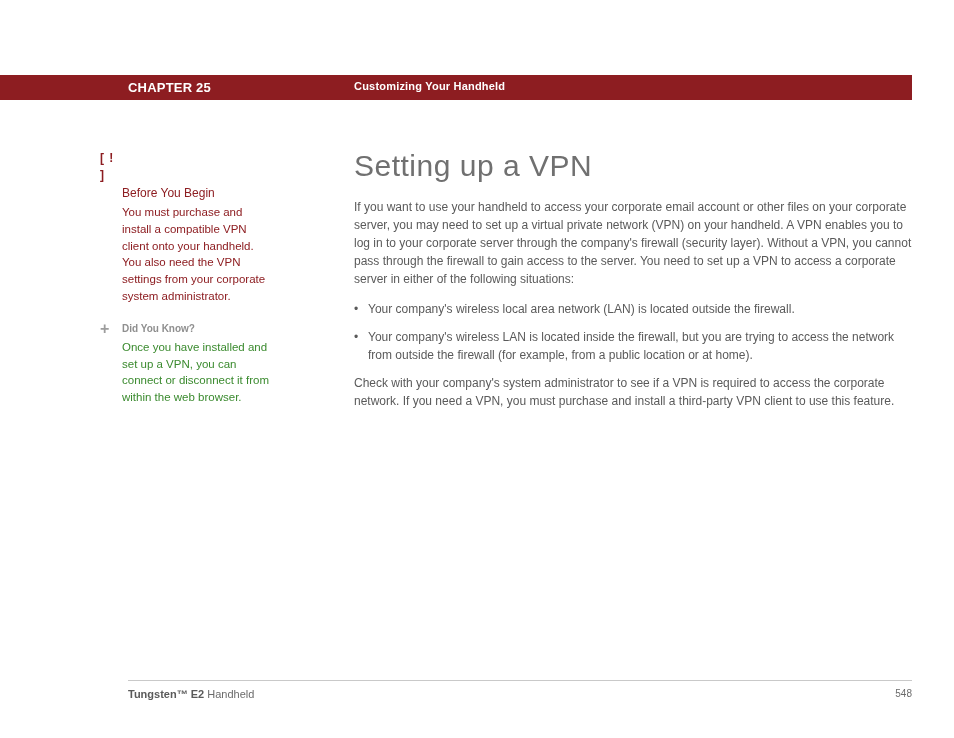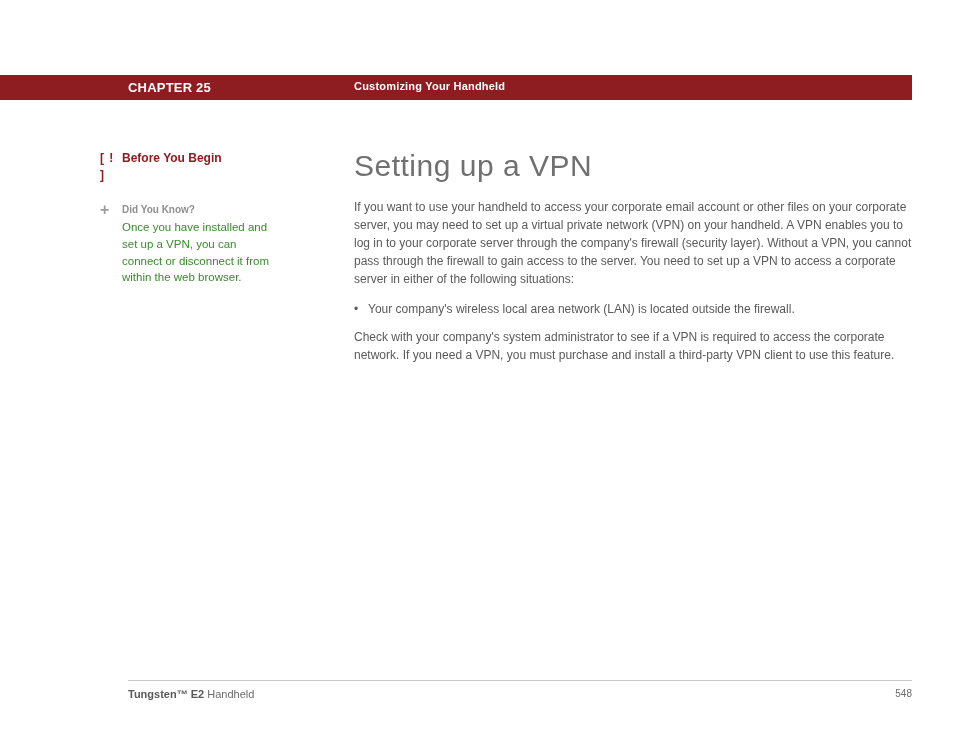--- a/index.html
+++ b/index.html
@@ -10,21 +10,21 @@
   .hdr-bar { position: absolute; left: 0; top: 75px; width: 912px; height: 25px; background: #8d1d21; }
   .hdr-chapter { position: absolute; left: 128px; top: 80px; color: #fff; font-weight: 700; font-size: 13px; letter-spacing: .2px; }
   .hdr-title   { position: absolute; left: 354px; top: 80px; color: #fff; font-weight: 700; font-size: 11px; letter-spacing: .2px; }
 
   
   .sb { position: absolute; left: 100px; top: 150px; width: 170px; font-size: 11.5px; line-height: 1.45; }
   .sb .row { display: flex; align-items: flex-start; margin-bottom: 18px; }
   .sb .bang { width: 22px; flex: 0 0 22px; color: #8d1d21; font-weight: 700; font-size: 12px; letter-spacing: 1px; }
   .sb .plus { width: 22px; flex: 0 0 22px; color: #9d9d9d; font-weight: 700; font-size: 16px; line-height: 13px; }
   .sb .col { flex: 1 1 auto; }
-  .sb .h-red  { color: #8d1d21; font-weight: 700; font-size: 12px; margin-bottom: 2px; }
+  .sb .h-red  { color: #8d1d21; font-weight: 400; font-size: 12px; margin-bottom: 2px; margin-top: 35px; }
   .sb .h-gray { color: #8f8f8f; font-weight: 700; font-size: 10px; margin-bottom: 2px; }
   .sb .t-red   { color: #8d1d21; }
   .sb .t-green { color: #3a8a2e; }
 
   
   .main { position: absolute; left: 354px; top: 143px; width: 560px; font-size: 12px; line-height: 1.5; color: #5a5a5a; }
   .main h1 { font-size: 30px; font-weight: 400; color: #707070; letter-spacing: .5px; margin-bottom: 10px; }
   .main p { margin-bottom: 12px; }
   .main ul { list-style: none; margin: 0 0 0 0; padding: 0; }
   .main li { position: relative; padding-left: 14px; margin-bottom: 10px; }
@@ -43,36 +43,38 @@
 
   <div class="hdr-bar"></div>
   <div class="hdr-chapter">CHAPTER 25</div>
   <div class="hdr-title">Customizing Your Handheld</div>
 
   <div class="sb">
     <div class="row">
       <div class="bang">[ ! ]</div>
       <div class="col">
         <div class="h-red">Before You Begin</div>
+        <div class="t-red">You must purchase and install a compatible VPN client onto your handheld. You also need the VPN settings from your corporate system administrator.</div>
       </div>
     </div>
     <div class="row">
       <div class="plus">+</div>
       <div class="col">
         <div class="h-gray">Did You Know?</div>
         <div class="t-green">Once you have installed and set up a VPN, you can connect or disconnect it from within the web browser.</div>
       </div>
     </div>
   </div>
 
   <div class="main">
     <h1>Setting up a VPN</h1>
     <p>If you want to use your handheld to access your corporate email account or other files on your corporate server, you may need to set up a virtual private network (VPN) on your handheld. A VPN enables you to log in to your corporate server through the company's firewall (security layer). Without a VPN, you cannot pass through the firewall to gain access to the server. You need to set up a VPN to access a corporate server in either of the following situations:</p>
     <ul>
       <li>Your company's wireless local area network (LAN) is located outside the firewall.</li>
+      <li>Your company's wireless LAN is located inside the firewall, but you are trying to access the network from outside the firewall (for example, from a public location or at home).</li>
     </ul>
     <p>Check with your company's system administrator to see if a VPN is required to access the corporate network. If you need a VPN, you must purchase and install a third-party VPN client to use this feature.</p>
   </div>
 
   <div class="ft-rule"></div>
   <div class="ft-left">
     <span class="bold">Tungsten™ E2</span><span> Handheld</span>
   </div>
   <div class="ft-page">548</div>
 

